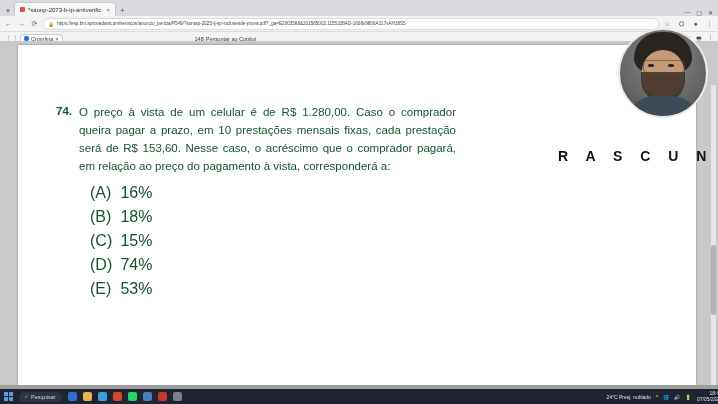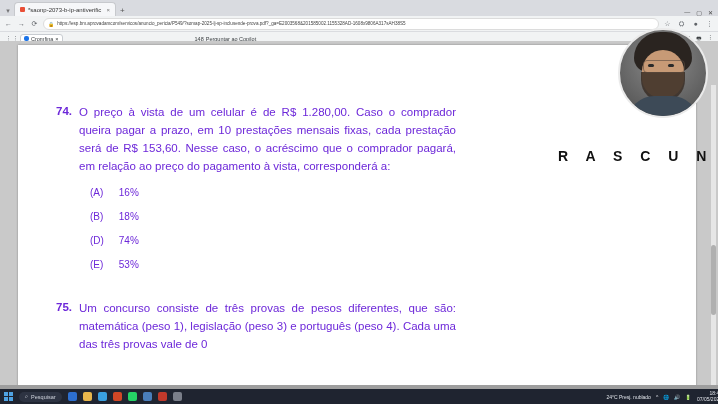--- a/index.html
+++ b/index.html
@@ -53,27 +53,27 @@
   .viewport{
     position:absolute;left:0;top:41px;width:718px;height:348px;background:#c9c9c9;overflow:hidden;
   }
   .sheet{
     position:absolute;left:18px;top:4px;width:678px;height:344px;background:#ffffff;
     box-shadow:0 0 2px rgba(0,0,0,.35);
   }
   .doc{
     position:absolute;left:38px;top:58px;width:400px;
     font-family:"Liberation Sans", sans-serif;
-    color:#6d28d9;
+    color:#14532d;
   }
   .q{display:flex;gap:7px;margin-bottom:6px;}
   .qnum{font-weight:bold;font-size:11.5px;line-height:16.5px;white-space:nowrap;}
   .qtext{font-size:11.5px;line-height:18px;text-align:justify;}
   .alts{margin-top:6px;}
-  .alt{font-size:10px;line-height:24px;padding-left:34px;}
+  .alt{font-size:16px;line-height:24px;padding-left:34px;}
   .alt .lbl{display:inline-block;width:26px;}
   .q75{margin-top:22px;}
 
   .rascunho{
     position:absolute;left:540px;top:103px;
     font-size:14px;font-weight:bold;letter-spacing:7px;color:#111;
     white-space:nowrap;
   }
 
   
@@ -184,33 +184,33 @@
         <div class="alts">
           <div class="alt">
             <span class="lbl">(A)</span>
             <span>16%</span>
           </div>
           <div class="alt">
             <span class="lbl">(B)</span>
             <span>18%</span>
           </div>
           <div class="alt">
+            <span class="lbl">(C)</span>
+            <span>15%</span>
+          </div>
+          <div class="alt">
             <span class="lbl">(D)</span>
             <span>74%</span>
           </div>
           <div class="alt">
             <span class="lbl">(E)</span>
             <span>53%</span>
           </div>
         </div>
 
-        <div class="q q75">
-          <div class="qnum">75.</div>
-          <div class="qtext">Um concurso consiste de três provas de pesos diferentes, que são: matemática (peso 1), legislação (peso 3) e português (peso 4). Cada uma das três provas vale de 0</div>
-        </div>
 
       </div>
 
       <div class="rascunho">R A S C U N H</div>
     </div>
 
     <div class="vscroll">
         <i></i>
       </div>
   </div>

